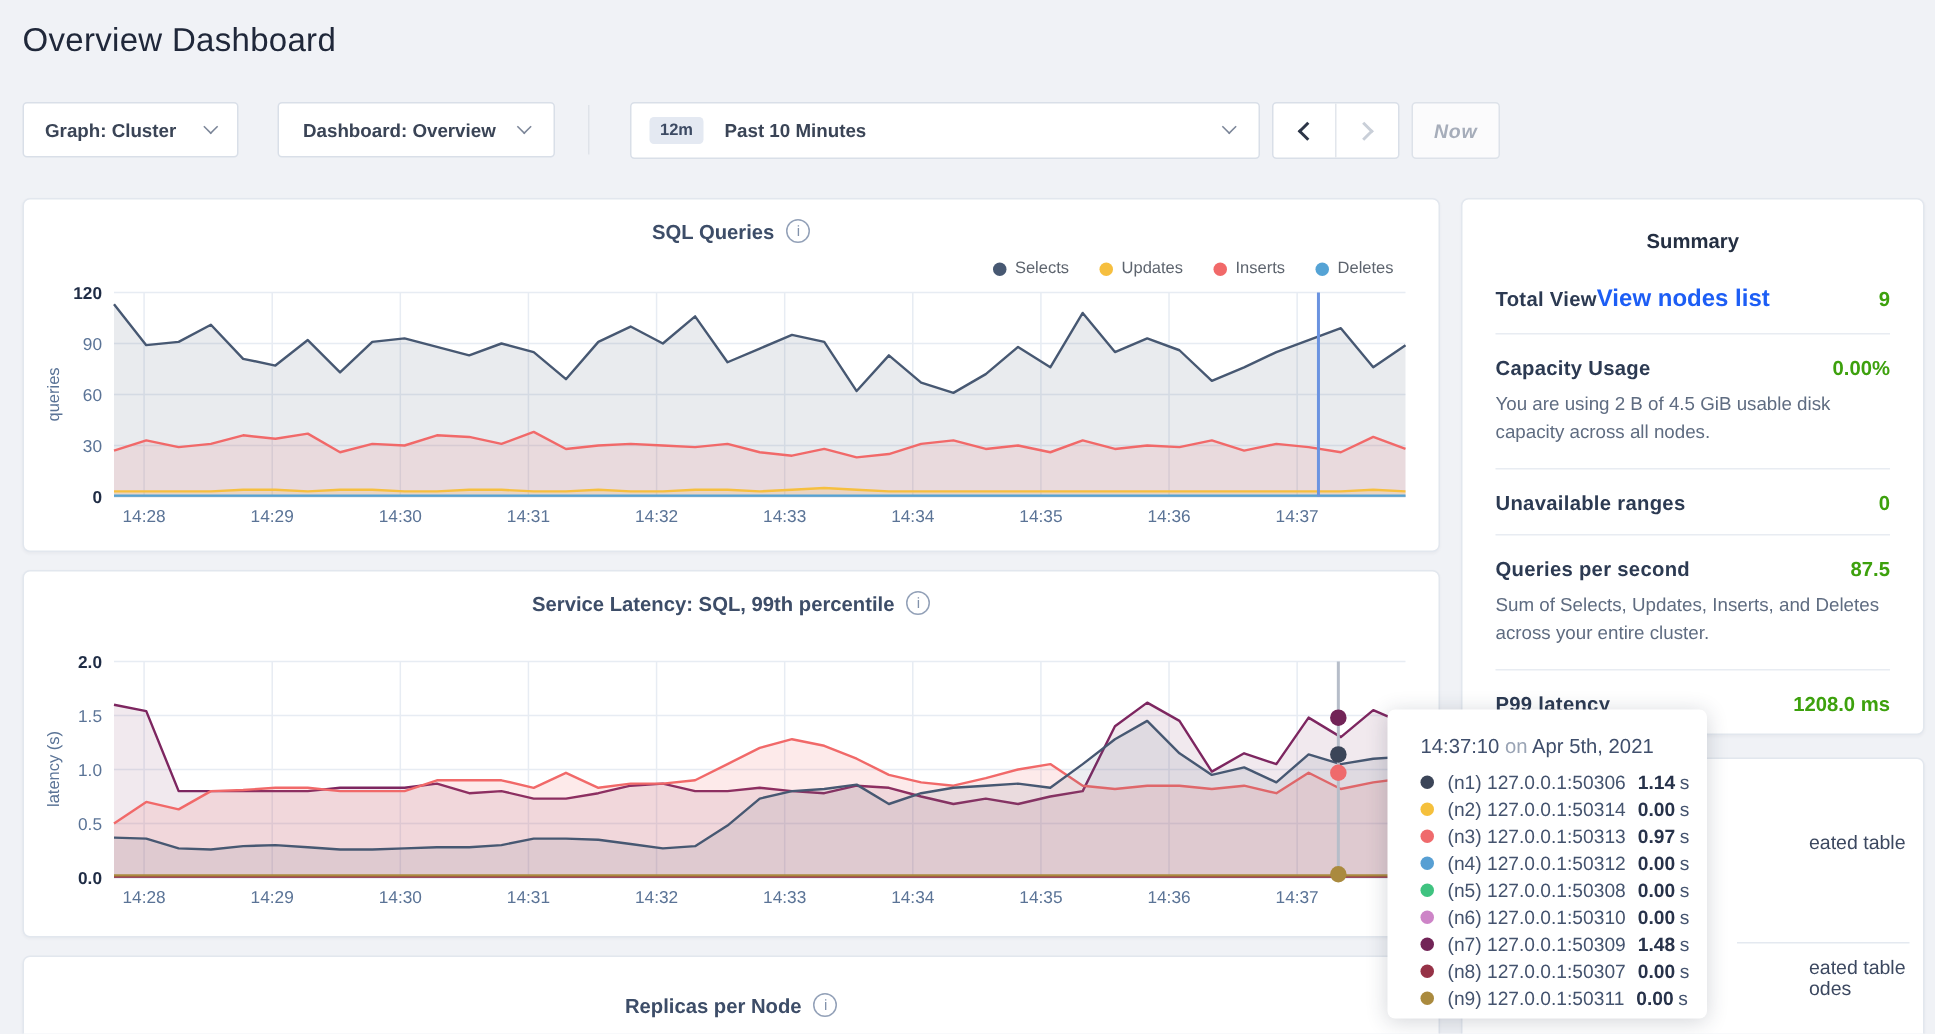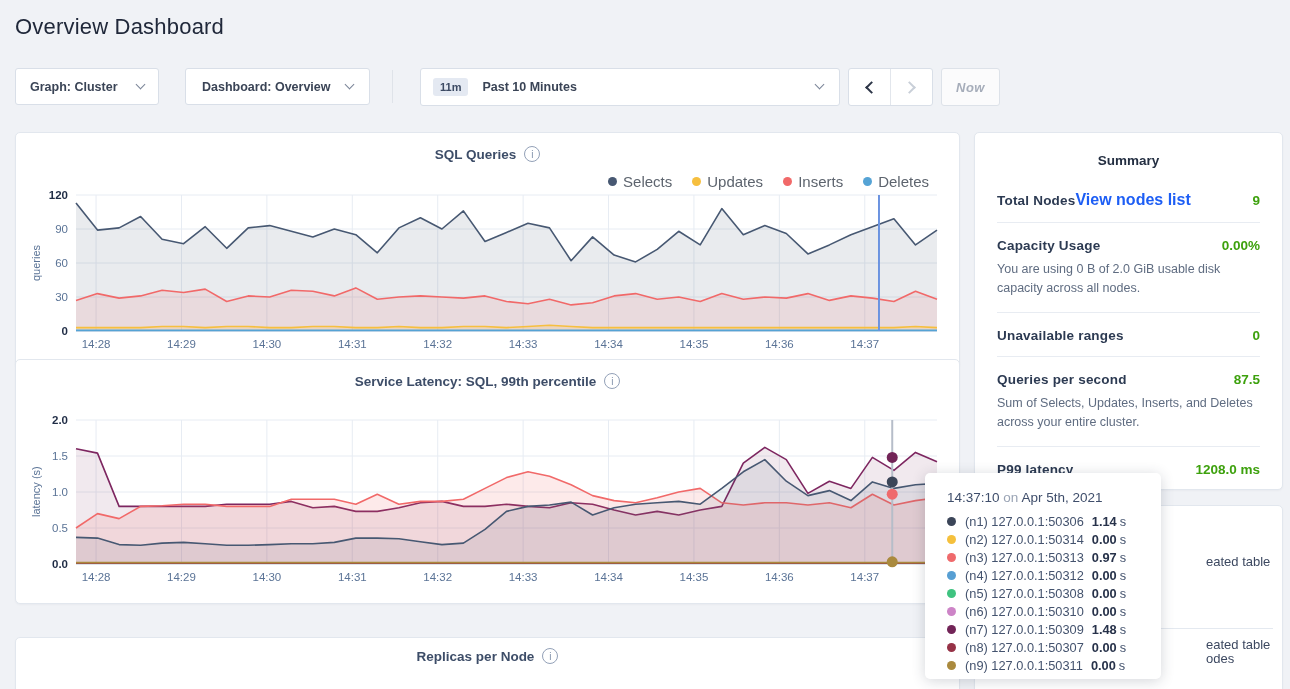--- a/index.html
+++ b/index.html
@@ -33,32 +33,32 @@
   .arr { width:9px; height:9px; border-right:2.5px solid #2c3547; border-bottom:2.5px solid #2c3547; }
   .arr-left  { transform:rotate(135deg); margin-left:4px; }
   .arr-right { transform:rotate(-45deg); border-color:#c9cfd8; margin-right:4px; }
   .now-btn { position:absolute; left:941px; top:68px; width:59px; height:38px; background:#fbfbfc; border:1px solid #dde2e9;
              border-radius:3px; font-size:13px; font-weight:bold; color:#a6adba; letter-spacing:.5px;
              display:flex; align-items:center; justify-content:center;font-style:italic; }
 
   
   .panel { position:absolute; background:#fff; border:1px solid #e2e7ee; border-radius:5px; box-shadow:0 1px 2px rgba(50,60,80,.04); }
   .panel-sql      { left:15px;  top:132px; width:945px; height:236px; }
-  .panel-latency  { left:15px;  top:359px; width:945px; height:245px; }
+  .panel-latency  { left:15px;  top:380px; width:945px; height:245px; }
   .panel-replicas { left:15px;  top:637px; width:945px; height:120px; }
   .panel-summary  { left:974px; top:132px; width:309px; height:358px; }
   .panel-events   { left:974px; top:505px; width:309px; height:250px; }
 
   .chart-title-row { display:flex; align-items:center; justify-content:center; gap:8px; margin-top:13px; }
   .chart-title { font-size:13.5px; font-weight:bold; color:#3d4d68; }
   .info-icon { width:16px; height:16px; border:1px solid #93a1b8; border-radius:50%; color:#8292ab;
                font-size:10px; display:flex; align-items:center; justify-content:center; font-style:normal; }
 
   .legend { position:absolute; right:30px; top:40px; display:flex; gap:20px; }
-  .legend-item { display:flex; align-items:center; gap:6px; font-size:15px; color:#5d646e; cursor:pointer; }
+  .legend-item { display:flex; align-items:center; gap:6px; font-size:11px; color:#5d646e; cursor:pointer; }
   .legend-dot { width:9px; height:9px; border-radius:50%; }
 
   .ylab { position:absolute; writing-mode:vertical-rl; transform:rotate(180deg); text-align:center;
           font-size:11px; color:#5a7396; left:14px; }
   svg.chart { position:absolute; left:8px; }
 
   
   .summary-title { text-align:center; font-size:13.5px; font-weight:bold; color:#242f42; margin-top:20px; }
   .summary-rows { padding:8px 22px 0 22px; }
   .summary-row { padding:15px 0 13px 0; border-bottom:1px solid #e8ecf2; }
@@ -67,21 +67,21 @@
   .srow-label { font-size:13.5px; font-weight:bold; color:#2c3a52; letter-spacing:.2px; }
   .srow-link { font-size:16px; font-weight:bold; color:#1d5ef5; cursor:pointer; }
   .srow-value { margin-left:auto; font-size:13.5px; font-weight:bold; color:#3da10d; }
   .srow-desc { margin-top:7px; font-size:12.5px; color:#5f6c81; line-height:1.55; }
 
   
   .event-frag { position:absolute; font-size:13px; color:#3c4860; white-space:nowrap;padding-left:48px; }
   .events-divider { position:absolute; left:183px; top:122px; width:115px; height:1px; background:#e4e9f0; }
 
   
-  .tooltip { position:absolute; left:925px; top:473px; width:236px; height:206px; background:#fff; border-radius:5px;
+  .tooltip { position:absolute; left:925px; top:473px; width:213px; height:206px; background:#fff; border-radius:5px;
              box-shadow:0 2px 14px rgba(40,50,70,.20); z-index:50; padding:17px 20px 25px 22px; }
   .tt-header { font-size:13.5px; color:#3f4e6b; margin-bottom:7px; }
   .tt-on { color:#9aa4b5; }
   .tt-row { display:flex; align-items:center; height:18px; font-size:12.8px; color:#44536e; }
   .tt-dot { width:9px; height:9px; border-radius:50%; margin-right:9px; flex:0 0 auto; }
   .tt-label { white-space:nowrap; }
   .tt-value { font-weight:bold; color:#27324a; margin-left:8px; }
   .tt-unit { color:#44536e; margin-left:3px; }
 </style>
 </head>
@@ -94,21 +94,21 @@
   <div class="ctl ctl-dash">
     <span>Dashboard: Overview</span>
     <span class="chev"></span>
   </div>
   <div class="ctl ctl-graph">
     <span>Graph: Cluster</span>
     <span class="chev"></span>
   </div>
   <div class="ctl-divider"></div>
   <div class="ctl time-box">
-    <span class="time-badge">11m</span>
+    <span class="time-badge">12m</span>
     <span>Past 10 Minutes</span>
     <span class="chev"></span>
   </div>
   <div class="arrow-group">
     <div class="arrow-btn">
         <span class="arr arr-left"></span>
       </div>
     <div class="arrow-btn">
         <span class="arr arr-right"></span>
       </div>
@@ -232,42 +232,42 @@
         <path d="M52.0,154.6L73.5,154.6L95.1,154.6L116.6,154.6L138.1,154.6L159.6,154.6L181.2,154.6L202.7,154.6L224.2,154.6L245.7,154.6L267.3,154.6L288.8,154.6L310.3,154.6L331.8,154.6L353.3,154.6L374.9,154.6L396.4,154.6L417.9,154.6L439.4,154.6L461.0,154.6L482.5,154.6L504.0,154.6L525.5,154.6L547.1,154.6L568.6,154.6L590.1,154.6L611.6,154.6L633.2,154.6L654.7,154.6L676.2,154.6L697.8,154.6L719.3,154.6L740.8,154.6L762.3,154.6L783.9,154.6L805.4,154.6L826.9,154.6L848.4,154.6L869.9,154.6L891.5,154.6L913.0,154.6" fill="none" stroke="#aa8a3e" stroke-width="1.6" stroke-linejoin="round"></path>
         <line x1="868.228" y1="12" x2="868.228" y2="156" stroke="#b6bdc9" stroke-width="2"></line>
         <circle cx="868.228" cy="49.44" r="5.5" fill="#722457"></circle>
         <circle cx="868.228" cy="73.92000000000002" r="5.5" fill="#3b4558"></circle>
         <circle cx="868.228" cy="86.16" r="5.5" fill="#ef6a6c"></circle>
         <circle cx="868.228" cy="153.84" r="5.5" fill="#aa8a3e"></circle>
       </svg>
   </div>
 
   <div class="panel panel-replicas">
-    <div class="chart-title-row" style="margin-top:10px">
+    <div class="chart-title-row" style="margin-top:24px">
       <span class="chart-title">Replicas per Node</span>
       <span class="info-icon">i</span>
     </div>
   </div>
 
   <div class="panel panel-summary">
     <div class="summary-title">Summary</div>
     <div class="summary-rows">
       <div class="summary-row">
         <div class="srow-main">
-          <span class="srow-label">Total Nodes</span>
+          <span class="srow-label">Total View</span>
           <span class="srow-link">View nodes list</span>
           <span class="srow-value">9</span>
         </div>
       </div>
       <div class="summary-row">
         <div class="srow-main">
           <span class="srow-label">Capacity Usage</span>
           <span class="srow-value">0.00%</span>
         </div>
-        <div class="srow-desc">You are using 0 B of 2.0 GiB usable disk capacity across all nodes.</div>
+        <div class="srow-desc">You are using 2 B of 4.5 GiB usable disk capacity across all nodes.</div>
       </div>
       <div class="summary-row">
         <div class="srow-main">
           <span class="srow-label">Unavailable ranges</span>
           <span class="srow-value">0</span>
         </div>
       </div>
       <div class="summary-row">
         <div class="srow-main">
           <span class="srow-label">Queries per second</span>

